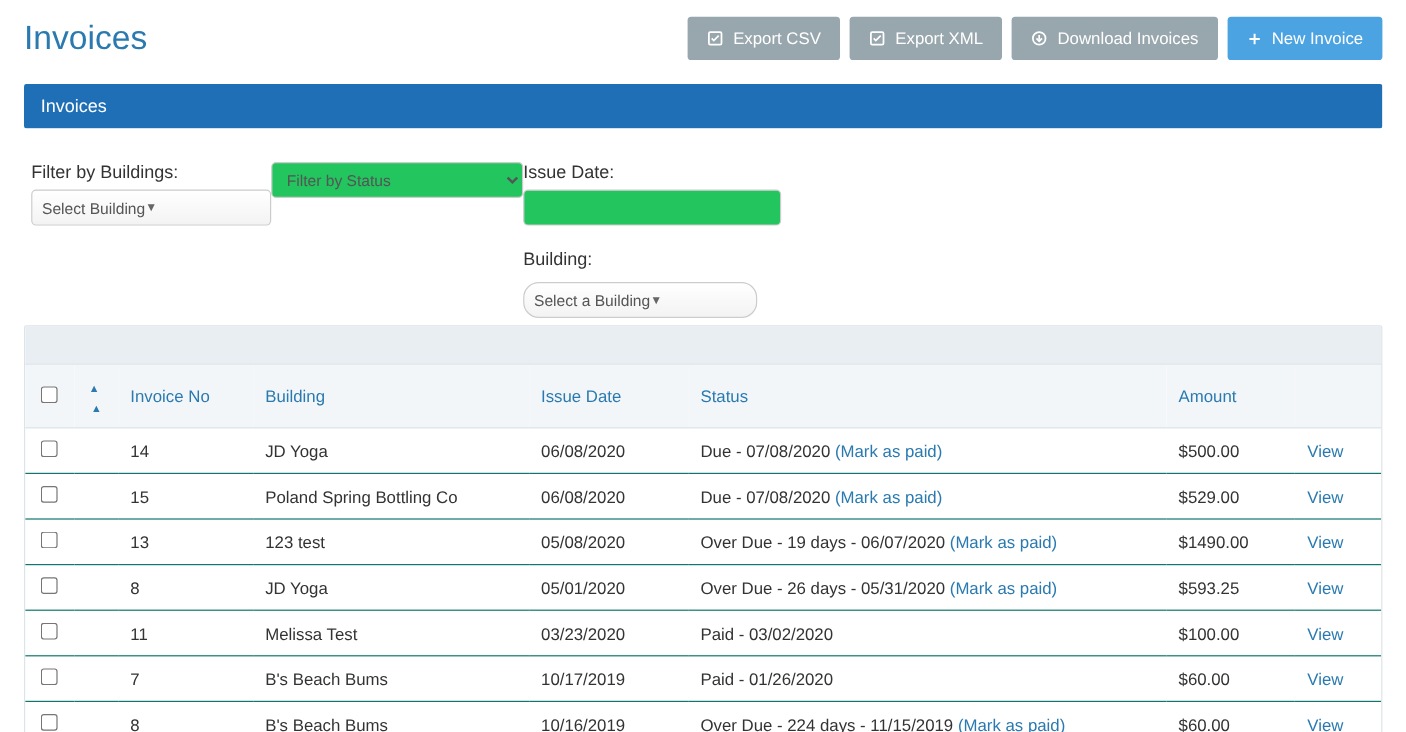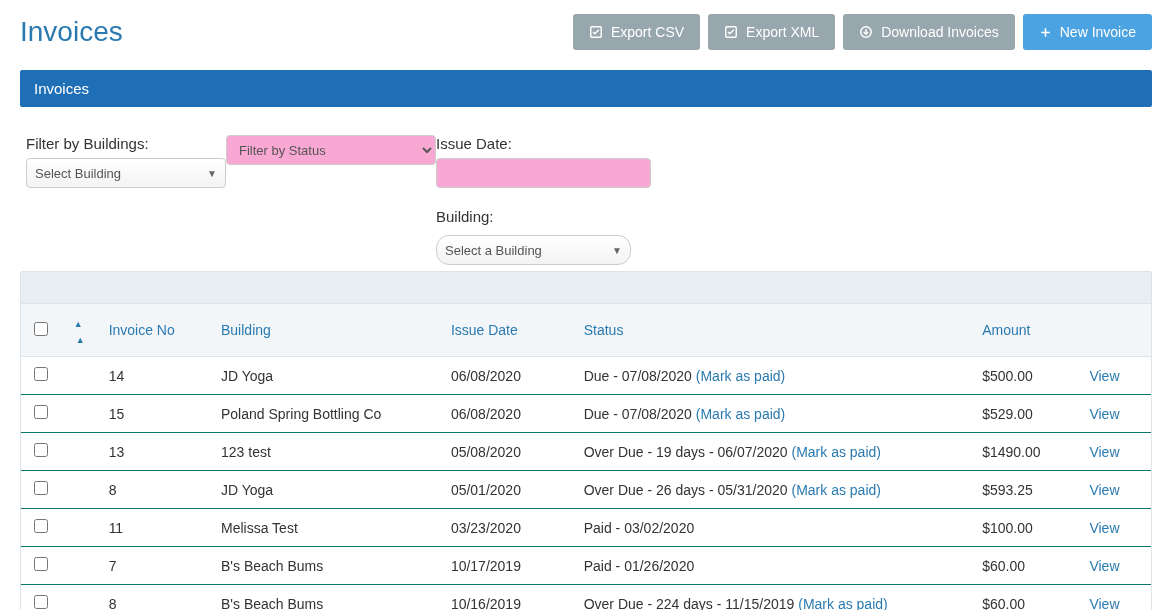--- a/index.html
+++ b/index.html
@@ -49,31 +49,31 @@
   .filter-row {
     display: flex;
     padding: 14px 0 6px 6px;
   }
   .filter-col { display: flex; flex-direction: column; gap: 6px; }
   .filter-label { font-size: 15px; color: #333; }
   .select, .input {
     height: 30px;
     border: 1px solid #ccc;
     border-radius: 4px;
-    background: #f9a8d4;
+    background: #22c55e;
     padding: 0 8px;
     font-size: 13px;
     color: #555;
   }
   .select.small { width: 200px; background: linear-gradient(#fff,#f3f3f3); }
   .select.mid { width: 210px; }
   .input.mid { width: 215px; }
   .select.build2 { width: 195px; background: linear-gradient(#fff,#f3f3f3); margin-top: 4px; border-radius: 13px;}
   .combo {
-    display: inline-flex; align-items: center; justify-content: space-between;
+    display: inline-flex; align-items: center; 
     cursor: pointer;
   }
   .caret { font-size: 10px; color: #666; }
   .table-wrap { border: 1px solid #dde4e9; border-radius: 2px; overflow: hidden; }
   .table-blank { height: 32px; background: #e9eef3; border-bottom: 1px solid #dde4e9; }
   table { width: 100%; border-collapse: collapse; }
   thead th {
     background: #f3f6f9;
     text-align: left;
     font-weight: 400;

